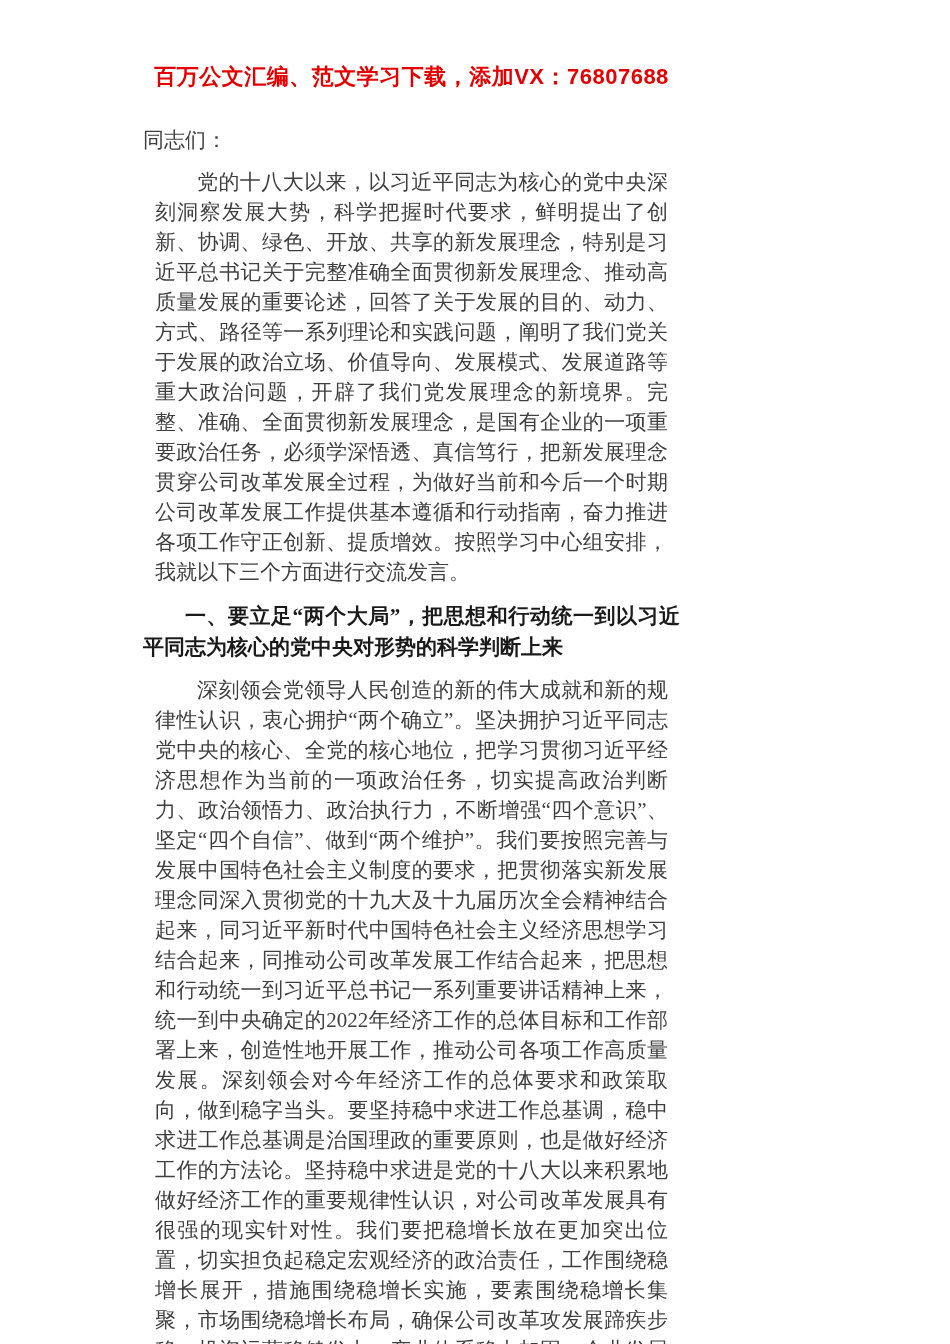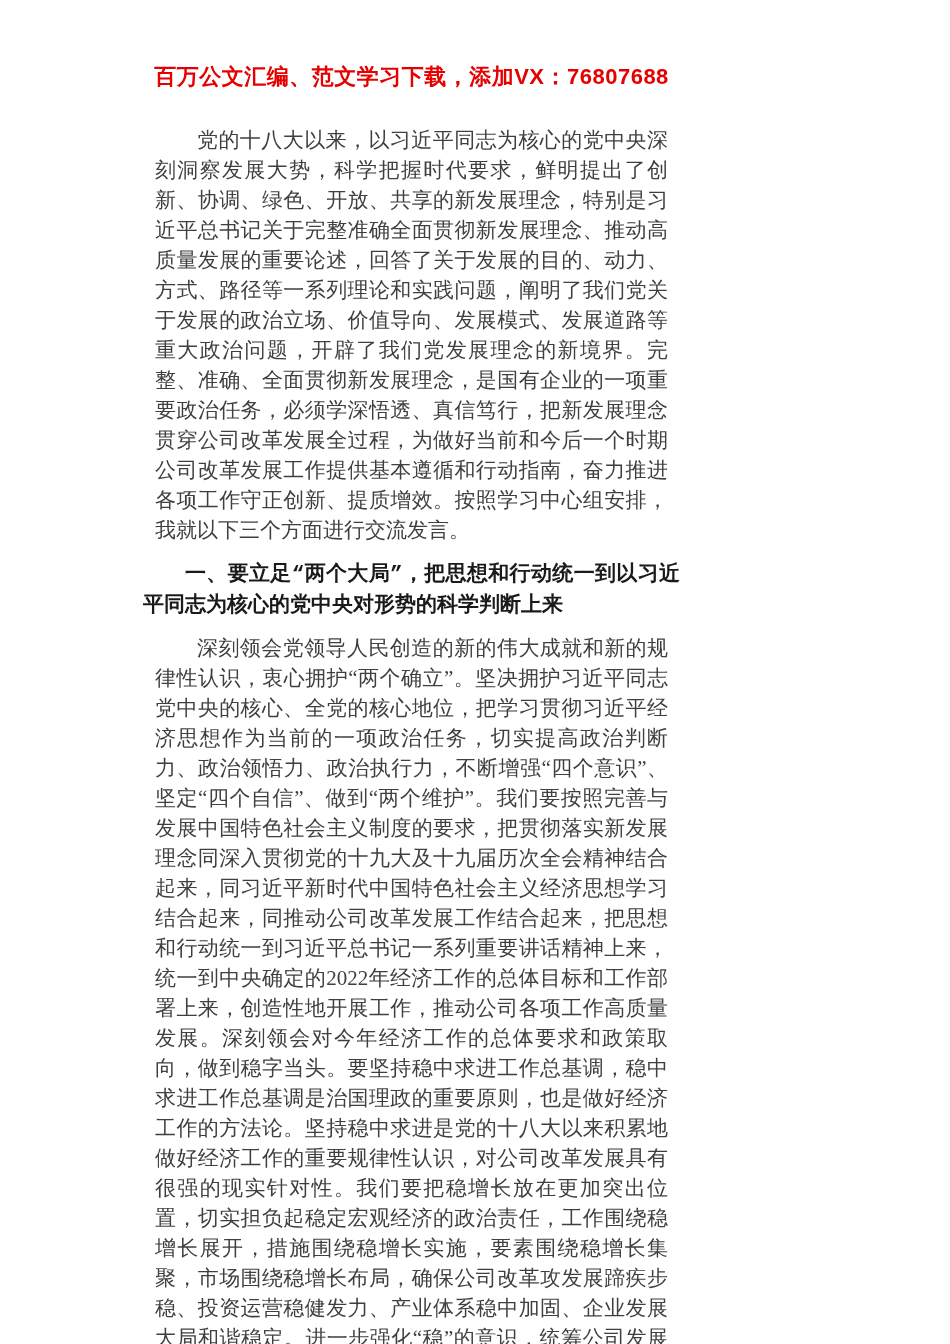--- a/index.html
+++ b/index.html
@@ -35,37 +35,38 @@
   }
   .salutation {
     margin: 0 0 9px 0;
     text-indent: 0;
   }
   .para {
     margin: 12px;
     text-indent: 2em;
   }
   .heading {
-    font-family: Liberation Mono, monospace;
+    font-family: Liberation Serif, serif;
     font-size: 21px;
     font-weight: bold;
     line-height: 31px;
     color: var(--heading-text, #1a1a1a);
     margin: 14px 0 12px 0;
     text-indent: 2em;
     text-align: justify;
   }
 </style>
 </head>
 <body>
 
 <div class="page">
   <div class="promo">百万公文汇编、范文学习下载，添加VX：76807688</div>
 
   <div class="content">
+    <p class="salutation">同志们：</p>
 
     <p class="para">党的十八大以来，以习近平同志为核心的党中央深刻洞察发展大势，科学把握时代要求，鲜明提出了创新、协调、绿色、开放、共享的新发展理念，特别是习近平总书记关于完整准确全面贯彻新发展理念、推动高质量发展的重要论述，回答了关于发展的目的、动力、方式、路径等一系列理论和实践问题，阐明了我们党关于发展的政治立场、价值导向、发展模式、发展道路等重大政治问题，开辟了我们党发展理念的新境界。完整、准确、全面贯彻新发展理念，是国有企业的一项重要政治任务，必须学深悟透、真信笃行，把新发展理念贯穿公司改革发展全过程，为做好当前和今后一个时期公司改革发展工作提供基本遵循和行动指南，奋力推进各项工作守正创新、提质增效。按照学习中心组安排，我就以下三个方面进行交流发言。</p>
 
     <h2 class="heading">一、要立足“两个大局”，把思想和行动统一到以习近平同志为核心的党中央对形势的科学判断上来</h2>
 
     <p class="para">深刻领会党领导人民创造的新的伟大成就和新的规律性认识，衷心拥护“两个确立”。坚决拥护习近平同志党中央的核心、全党的核心地位，把学习贯彻习近平经济思想作为当前的一项政治任务，切实提高政治判断力、政治领悟力、政治执行力，不断增强“四个意识”、坚定“四个自信”、做到“两个维护”。我们要按照完善与发展中国特色社会主义制度的要求，把贯彻落实新发展理念同深入贯彻党的十九大及十九届历次全会精神结合起来，同习近平新时代中国特色社会主义经济思想学习结合起来，同推动公司改革发展工作结合起来，把思想和行动统一到习近平总书记一系列重要讲话精神上来，统一到中央确定的2022年经济工作的总体目标和工作部署上来，创造性地开展工作，推动公司各项工作高质量发展。深刻领会对今年经济工作的总体要求和政策取向，做到稳字当头。要坚持稳中求进工作总基调，稳中求进工作总基调是治国理政的重要原则，也是做好经济工作的方法论。坚持稳中求进是党的十八大以来积累地做好经济工作的重要规律性认识，对公司改革发展具有很强的现实针对性。我们要把稳增长放在更加突出位置，切实担负起稳定宏观经济的政治责任，工作围绕稳增长展开，措施围绕稳增长实施，要素围绕稳增长集聚，市场围绕稳增长布局，确保公司改革攻发展蹄疾步稳、投资运营稳健发力、产业体系稳中加固、企业发展大局和谐稳定。进一步强化“稳”的意识，统筹公司发展和安全，全过程、全链条完善风险防控工作体系和工作机制，坚决守住公司不发生重大风险的底线。牢牢掌握做好经济工作的战略主动，坚持稳中求进。加强新发展理念对全局工作的指导，科学谋划目标任务，做好中远期发展战略规划，着力实现更高质量、更有效率、更可持续的发展。跟紧XX市“大抓、主抓、狠抓”十条产业链，积极抢抓宏观政策窗口期，努力实现公司各项经济指标量的合理增长和质的稳步提升。</p>
 
   </div>
 </div>
 

